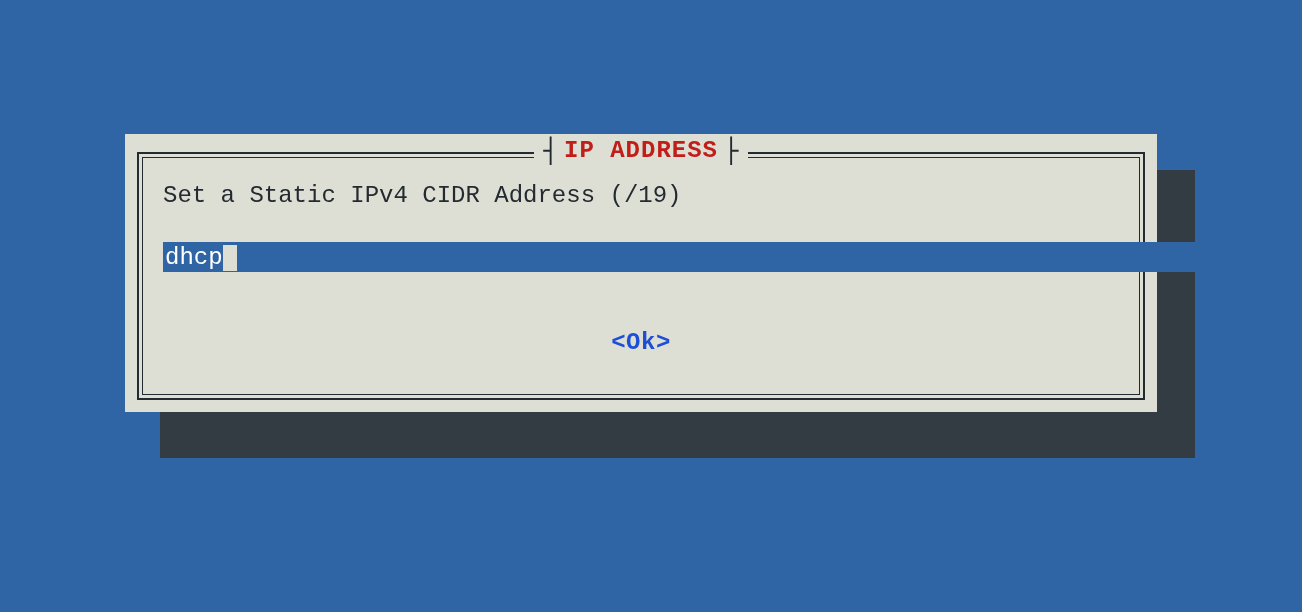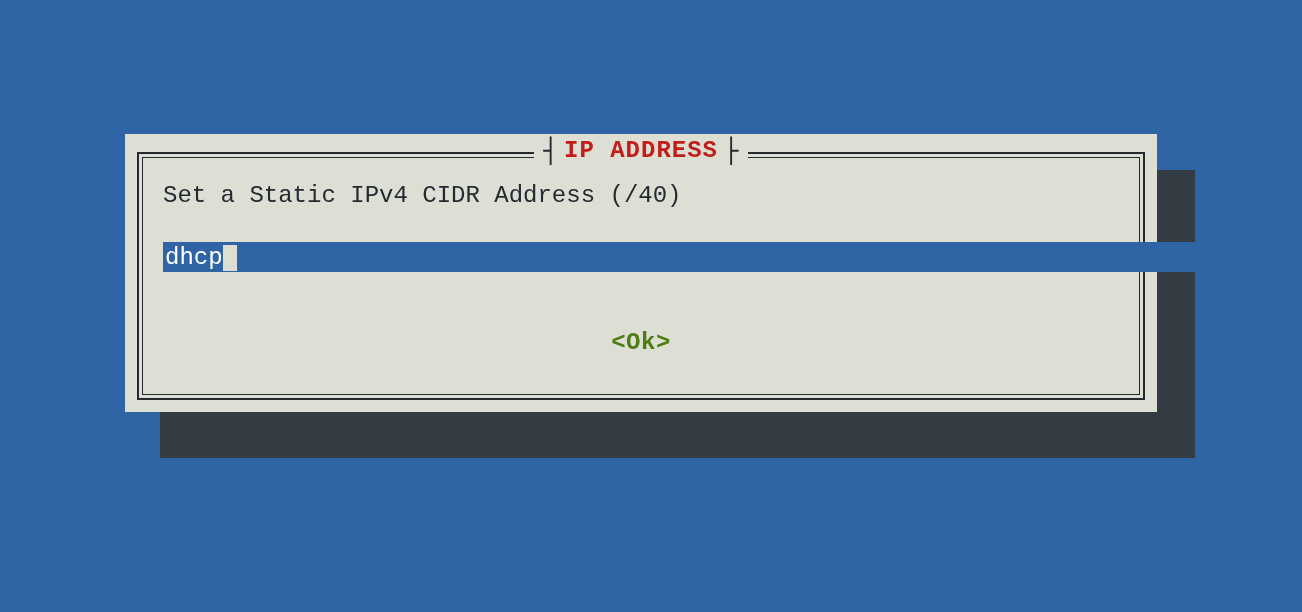--- a/index.html
+++ b/index.html
@@ -114,24 +114,24 @@
     margin-top: 3px;
     margin-bottom: 1px;
   }
 
   .button-row {
     position: absolute;
     left: 0;
     right: 0;
     top: 195px;
     display: flex;
-    justify-content: center;
     gap: 250px;
-    color: #4d7c0f;
+    color: #1d4ed8;
     font-weight: bold;
+    flex-direction: column;
   }
   .dlg-button {
     background: transparent;
     border: none;
     font: inherit;
     color: inherit;
     cursor: pointer;
     padding: 0;
     letter-spacing: 0.5px;
   }
@@ -146,21 +146,21 @@
   <div class="frame"></div>
 
   <div class="title-wrap">
     <div class="title-bg">
       <span class="title-brk">┤</span>
       <span class="title-text">IP ADDRESS</span>
       <span class="title-brk">├</span>
     </div>
   </div>
 
-  <div class="prompt">Set a Static IPv4 CIDR Address (/40)</div>
+  <div class="prompt">Set a Static IPv4 CIDR Address (/19)</div>
 
   <div class="input-line">
     <span class="input-value">dhcp</span>
     <span class="cursor-block"></span>
   </div>
 
   <div class="button-row">
     <button class="dlg-button">&lt;Ok&gt;</button>
   </div>
 

